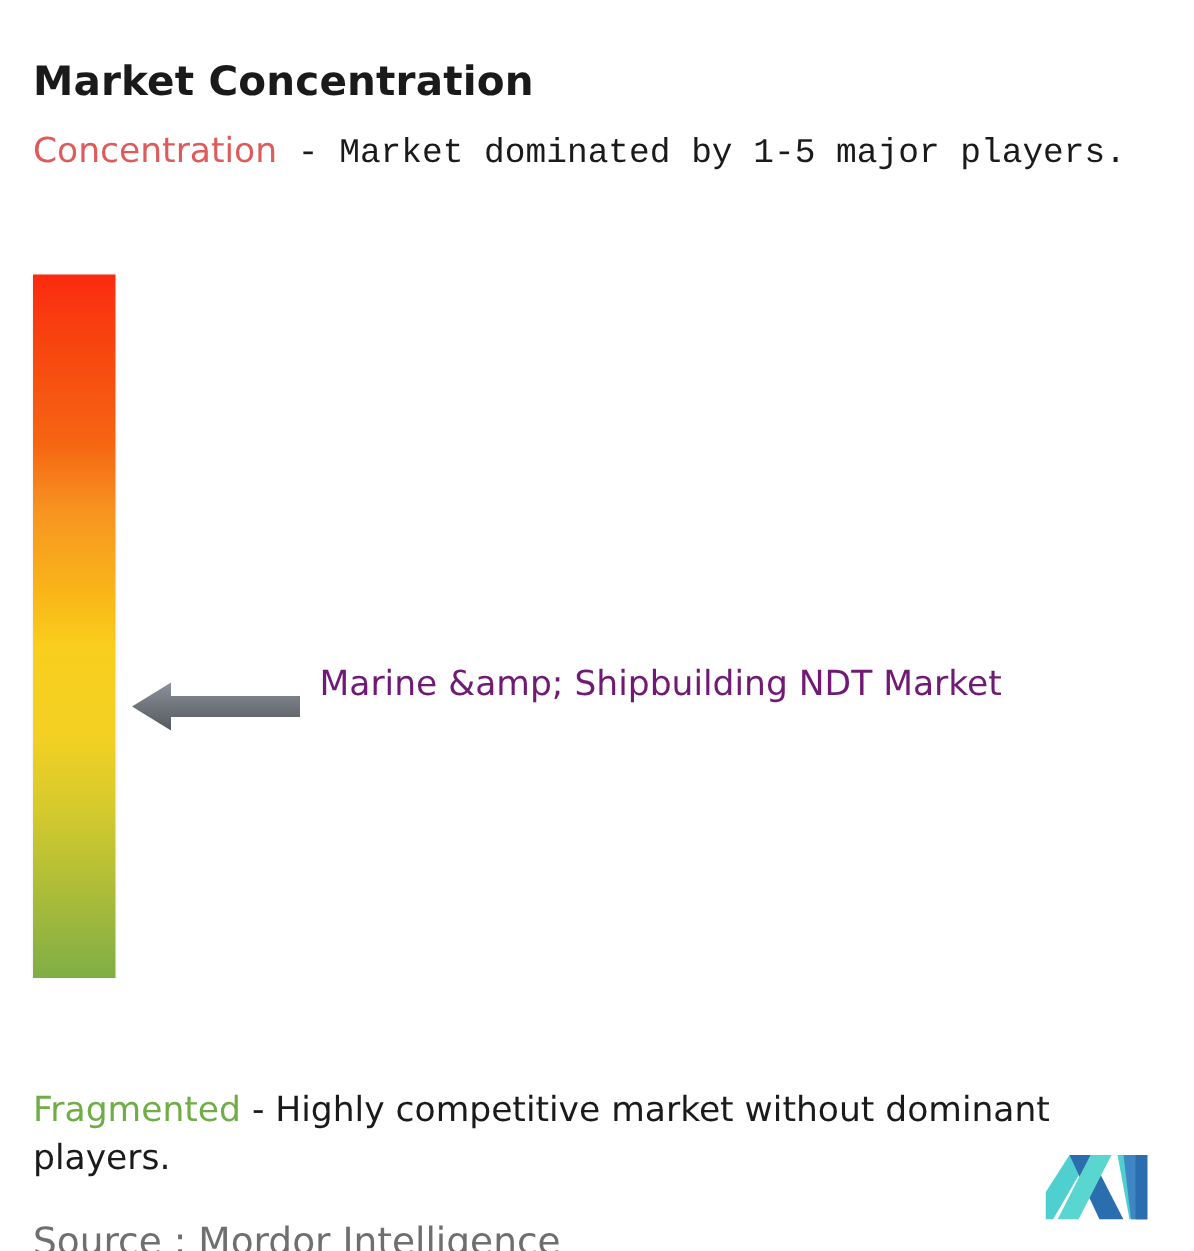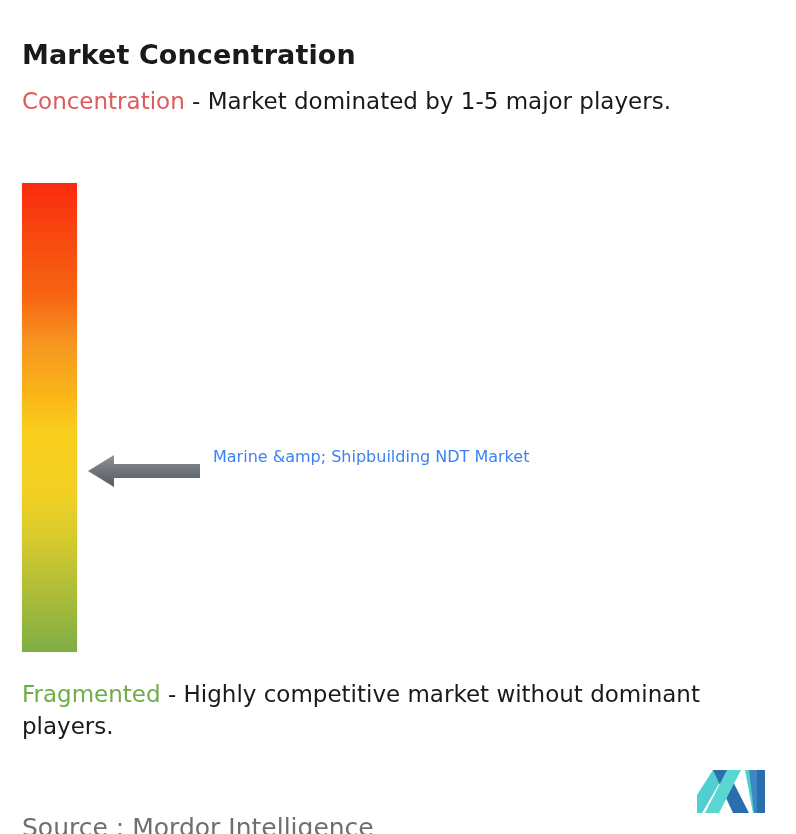--- a/index.html
+++ b/index.html
@@ -39,20 +39,21 @@
     font-size: 23px;
     line-height: 32px;
     color: #1a1a1a;
     font-weight: 400;
   }
   #legend-top .legend-term {
     color: #dd5b5b;
   }
   #legend-top .legend-desc {
     color: #1a1a1a;
+    font-family: Liberation Mono, monospace;
   }
 
   
   #scale-bar {
     position: absolute;
     left: 22px;
     top: 183px;
     width: 55px;
     height: 469px;
     background: linear-gradient(
@@ -79,31 +80,31 @@
     width: 112px;
     height: 38px;
   }
 
   
   #pointer-label {
     position: absolute;
     left: 213px;
     top: 439px;
     width: 470px;
-    font-size: 16px;
+    font-size: 23px;
     line-height: 35px;
-    color: #3b82f6;
+    color: #701a75;
     font-weight: 400;
   }
 
   
   #legend-bottom {
     position: absolute;
     left: 22px;
-    top: 678px;
+    top: 724px;
     width: 762px;
     font-size: 23px;
     line-height: 32px;
     color: #1a1a1a;
     font-weight: 400;
   }
   #legend-bottom .legend-term {
     color: #70ad47;
   }
   #legend-bottom .legend-desc {

